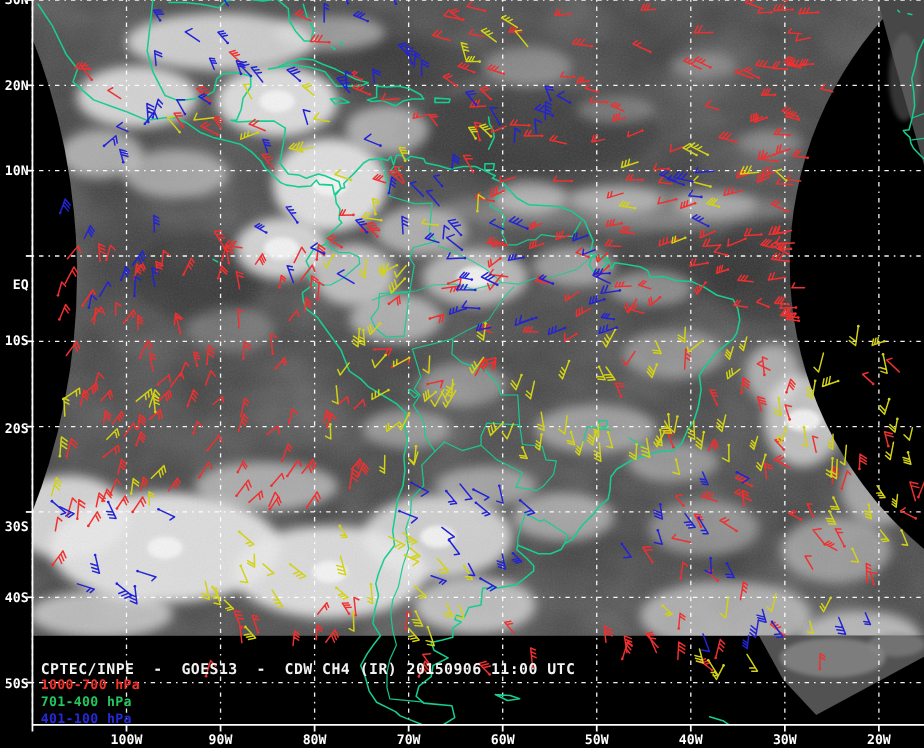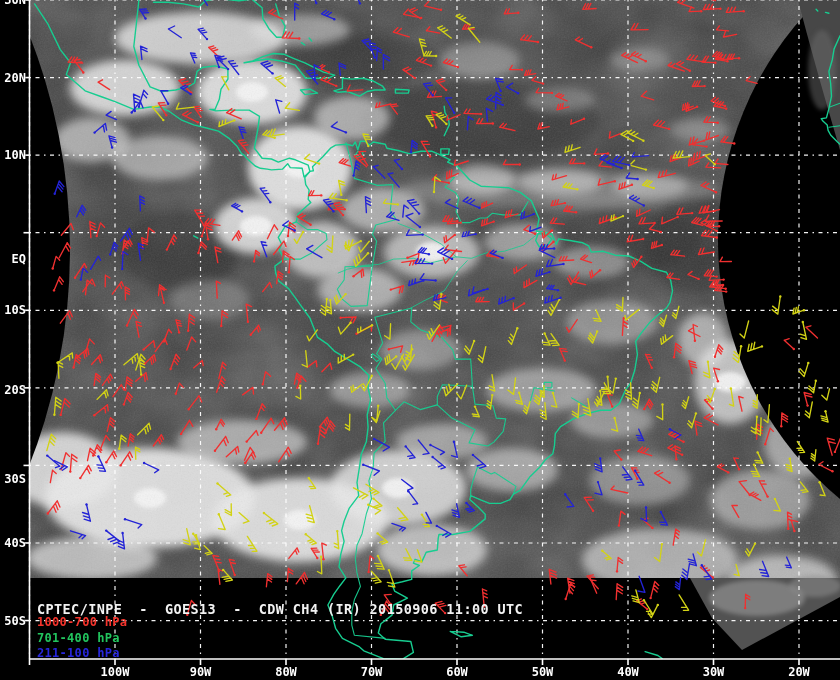--- a/index.html
+++ b/index.html
@@ -1307,14 +1307,14 @@
       <div class="ticklab lonlab" style="left: 435px; top: 666px;">60W</div>
       <div class="ticklab lonlab" style="left: 520.5px; top: 666px;">50W</div>
       <div class="ticklab lonlab" style="left: 606px; top: 666px;">40W</div>
       <div class="ticklab lonlab" style="left: 691.5px; top: 666px;">30W</div>
       <div class="ticklab lonlab" style="left: 777px; top: 666px;">20W</div>
     </div>
 
   <div id="title">CPTEC/INPE  -  GOES13  -  CDW CH4 (IR) 20150906 11:00 UTC</div>
   <div class="leg" style="top: 615px; color: rgb(245, 52, 44);">1000-700 hPa</div>
   <div class="leg" style="top: 631px; color: #22c55e;">701-400 hPa</div>
-  <div class="leg" style="top: 646px; color: rgb(39, 39, 220);">211-100 hPa</div>
+  <div class="leg" style="top: 646px; color: rgb(39, 39, 220);">401-100 hPa</div>
 </div>
 
 </body></html>

